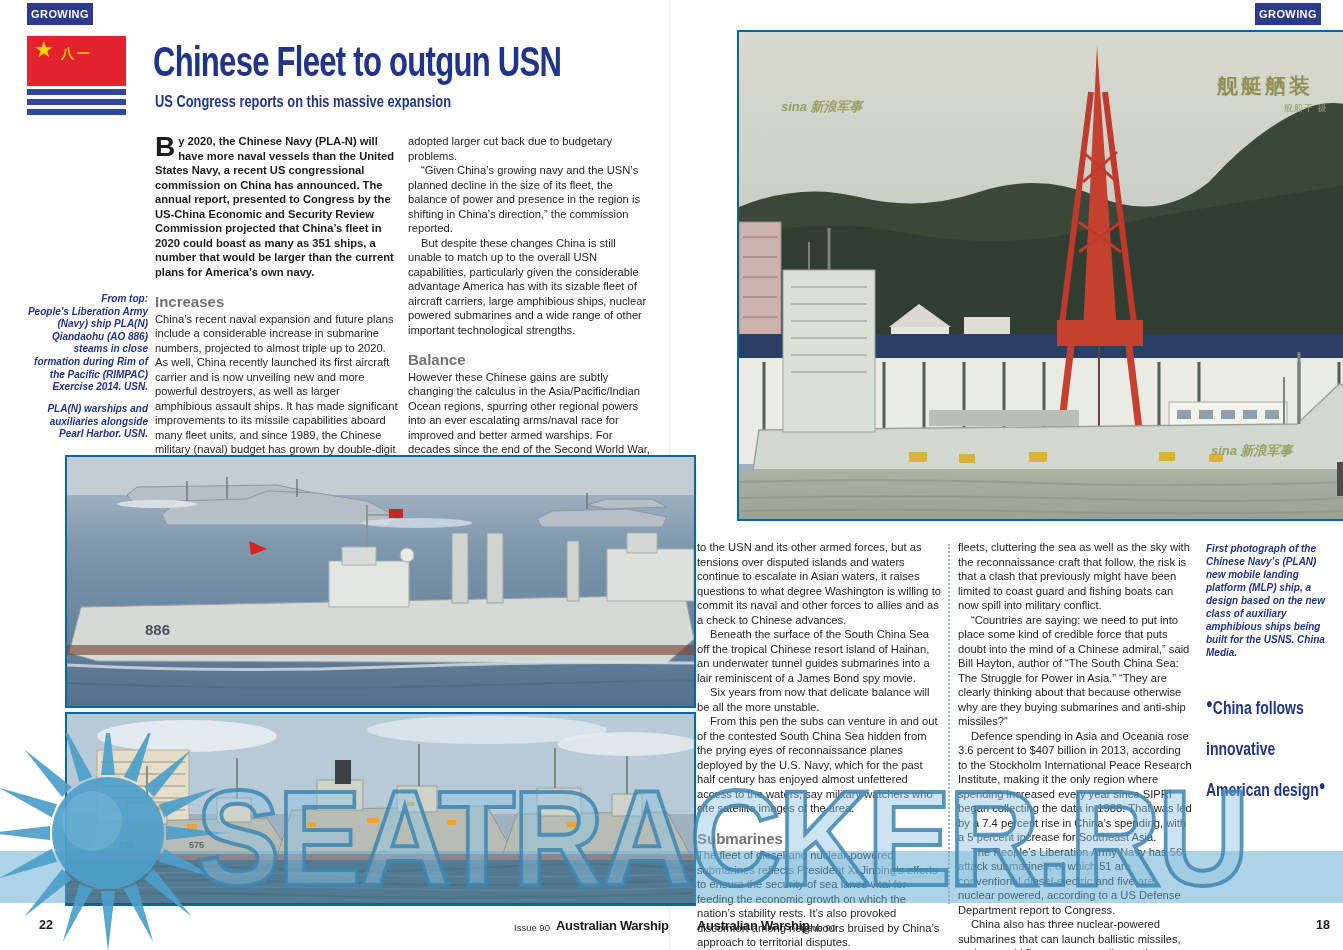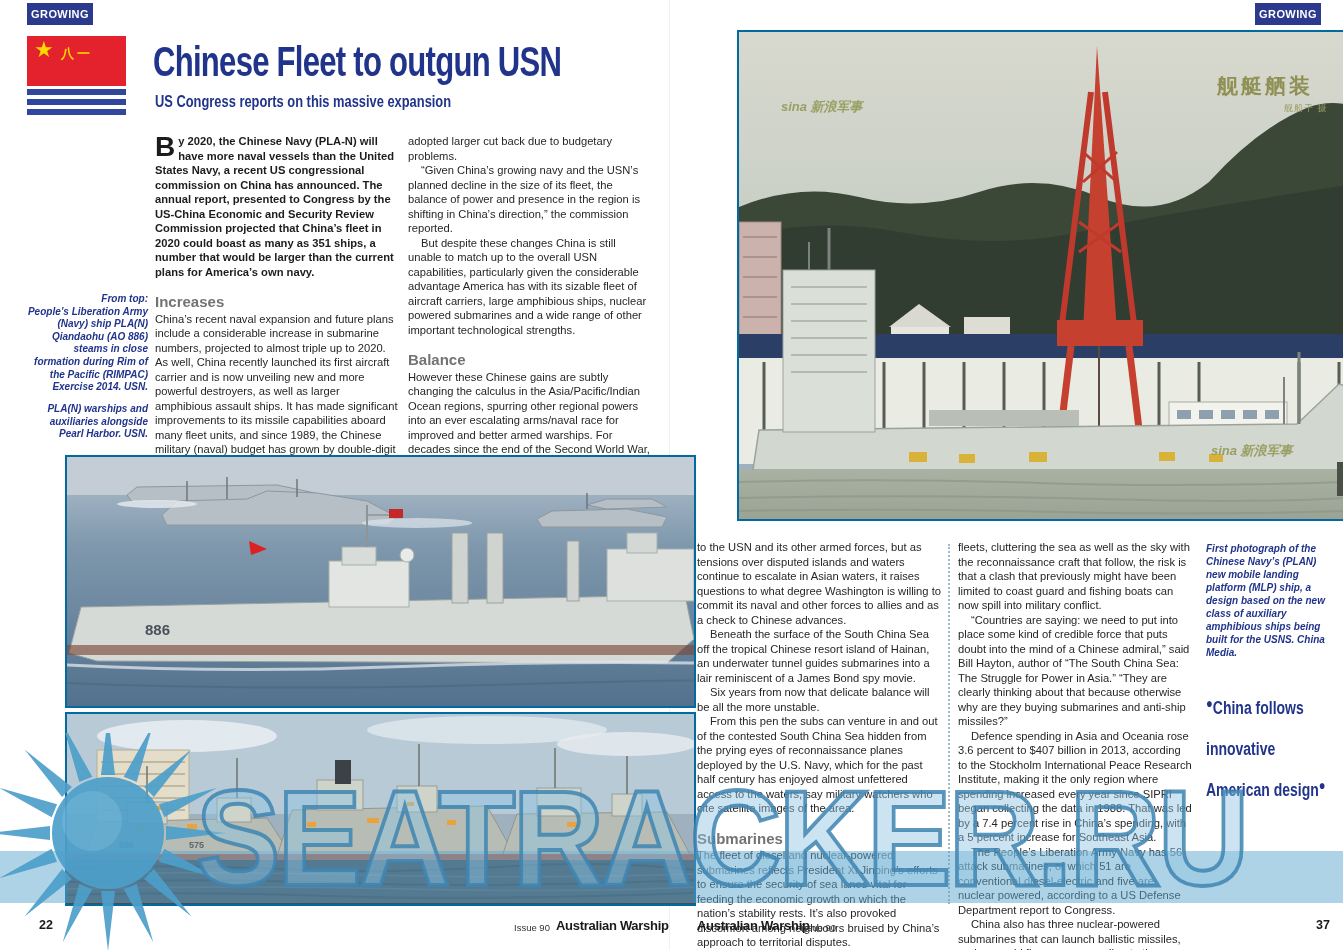--- a/index.html
+++ b/index.html
@@ -405,21 +405,21 @@
       <p class="indent">The People’s Liberation Army Navy has 56 attack submarines, of which 51 are conventional diesel-electric and five are nuclear powered, according to a US Defense Department report to Congress.</p>
       <p class="indent">China also has three nuclear-powered submarines that can launch ballistic missiles, and may add five more, according to the Pentagon report. The report said these subs will this year carry the JL-2 ballistic missile, which has an estimated range of 7,400</p>
     </div>
 
     <div class="sidebar-caption">First photograph of the Chinese Navy’s (PLAN) new mobile landing platform (MLP) ship, a design based on the new class of auxiliary amphibious ships being built for the USNS. China Media.</div>
 
     <div class="pull-quote"><span class="pq-mark">●</span><span>China follows innovative American design</span><span class="pq-mark">●</span></div>
 
     <div class="footer-item f-mag" style="left:697px;top:918px;">Australian Warship</div>
     <div class="footer-item f-issue" style="left:800px;top:922px;">Issue 90</div>
-    <div class="footer-item f-page" style="left:1316px;top:918px;">37</div>
+    <div class="footer-item f-page" style="left:1316px;top:918px;">18</div>
   </div>
 
   <div class="wm-band"></div>
   <svg class="wm-sun" width="240" height="220" viewBox="0 0 240 220">
     <g fill="#4d9fca">
       <polygon points="178,93 238,100 178,107"></polygon>
       <polygon points="170.9,128.7 229,145.2 176.3,115.7"></polygon>
       <polygon points="156.1,145.9 203.4,183.4 165.9,136.1"></polygon>
       <polygon points="135.7,156.3 165.2,209 148.7,150.9"></polygon>
       <polygon points="113,158 120,218 127,158"></polygon>

